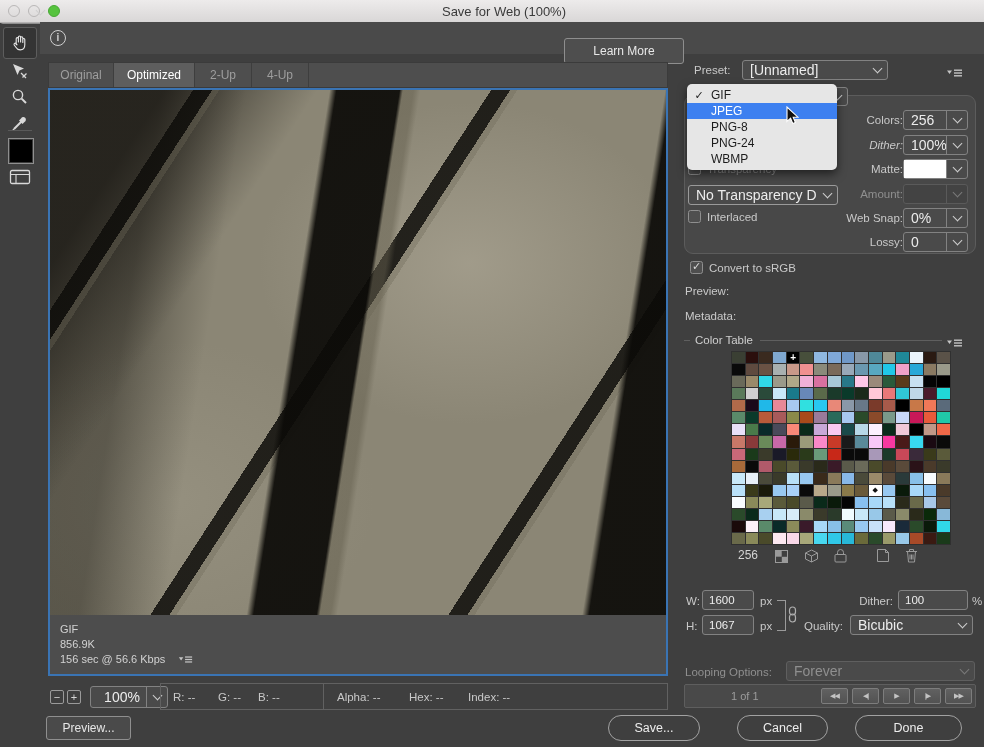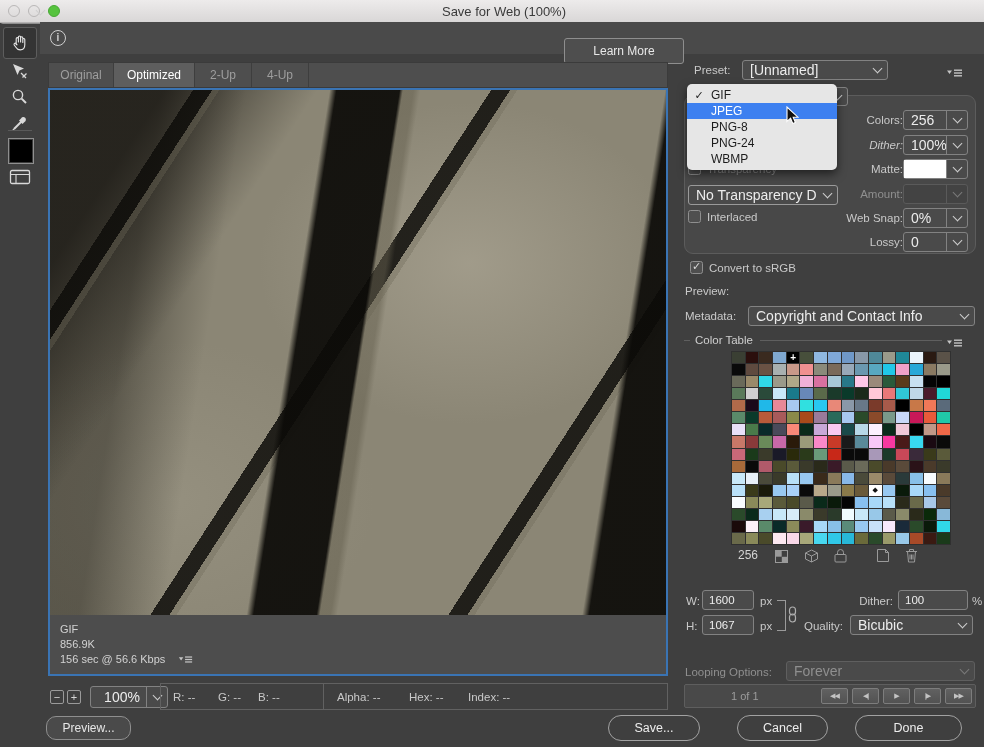--- a/index.html
+++ b/index.html
@@ -298,26 +298,20 @@
       <span class="chev">
         <span class="cv"></span>
       </span>
   </div>
 
   <span class="checkbox checked" style="left:690px;top:261px;"></span>
   <span class="label" style="left:709px;top:262px;">Convert to sRGB</span>
 
   <span class="label" style="left:685px;top:285px;">Preview:</span>
   <span class="label" style="left:685px;top:310px;">Metadata:</span>
-  <div class="select" style="left:748px;top:306px;width:227px;height:20px;">
-    <span class="val">Copyright and Contact Info</span>
-      <span class="chev">
-        <span class="cv"></span>
-      </span>
-  </div>
 
   <div class="sechdr" style="left:684px;top:334px;width:258px;">
     <span class="pre"></span>
       <span>Color Table</span>
       <span class="line"></span>
   </div>
   <span class="abs" style="left:946px;top:334px;">
     <svg width="17" height="10" viewBox="0 0 17 10">
         <path d="M1 2.5 h5 l-2.5 3.5 z" fill="#c4c4c4"></path>
         <rect x="8" y="1.5" width="8" height="1.4" fill="#c4c4c4"></rect>
@@ -679,21 +673,21 @@
   <div class="abs rgbbox">
     <span class="sfield" style="left:12px;"><span>R:</span> <span>--</span></span>
     <span class="sfield" style="left:57px;"><span>G:</span> <span>--</span></span>
     <span class="sfield" style="left:97px;"><span>B:</span> <span>--</span></span>
     <span class="vdiv" style="left:162px;"></span>
     <span class="sfield" style="left:176px;"><span>Alpha:</span> <span>--</span></span>
     <span class="sfield" style="left:248px;"><span>Hex:</span> <span>--</span></span>
     <span class="sfield" style="left:307px;"><span>Index:</span> <span>--</span></span>
   </div>
 
-  <div class="btn" style="left:46px;top:716px;width:85px;height:24px;border-radius:10px;">Preview...</div>
+  <div class="btn" style="left:46px;top:716px;width:85px;height:24px;">Preview...</div>
   <div class="browsergrp">
     <span class="icell">
       <svg width="22" height="16">
           <circle cx="7" cy="8" r="5.5" fill="none" stroke="#b0b0b0"></circle>
           <circle cx="13" cy="8" r="6" fill="#d9d9d9"></circle>
           <text x="13" y="11" font-size="9" text-anchor="middle" fill="#2a2a2a" font-weight="bold">?</text>
         </svg>
     </span>
     <span class="ccell">
         <span class="cv"></span>

